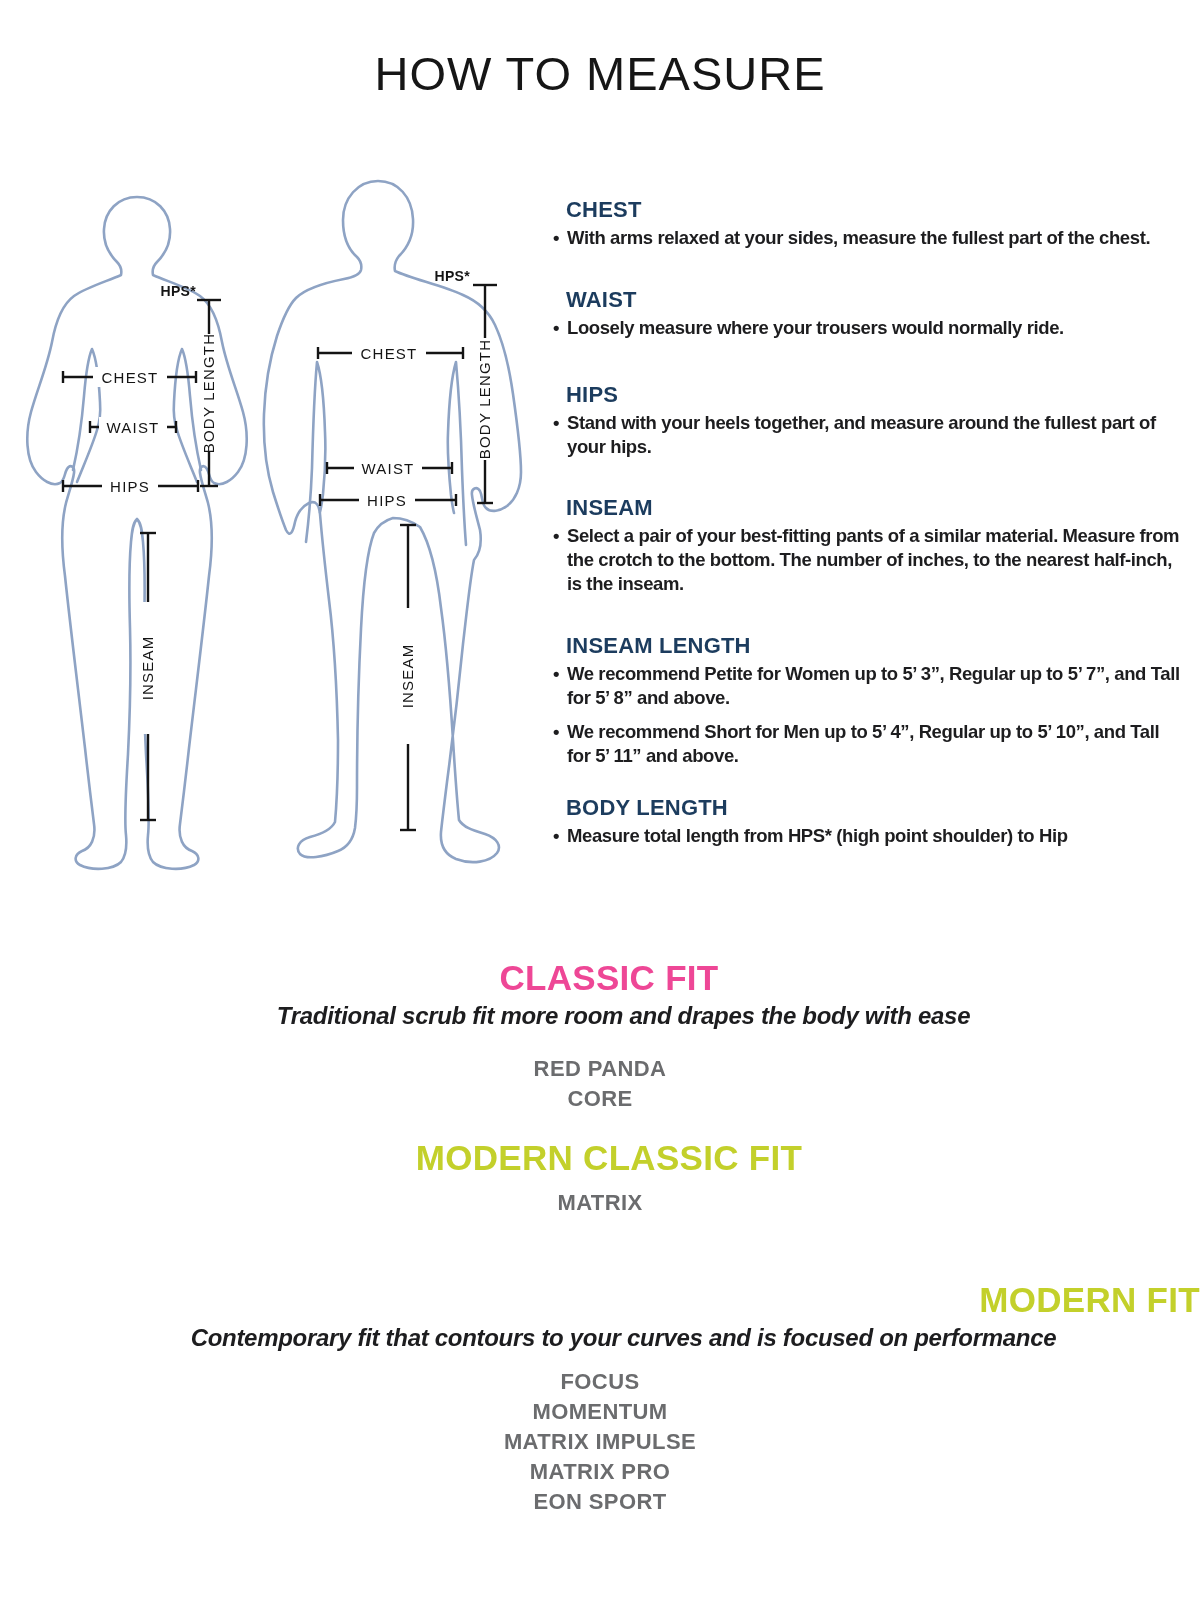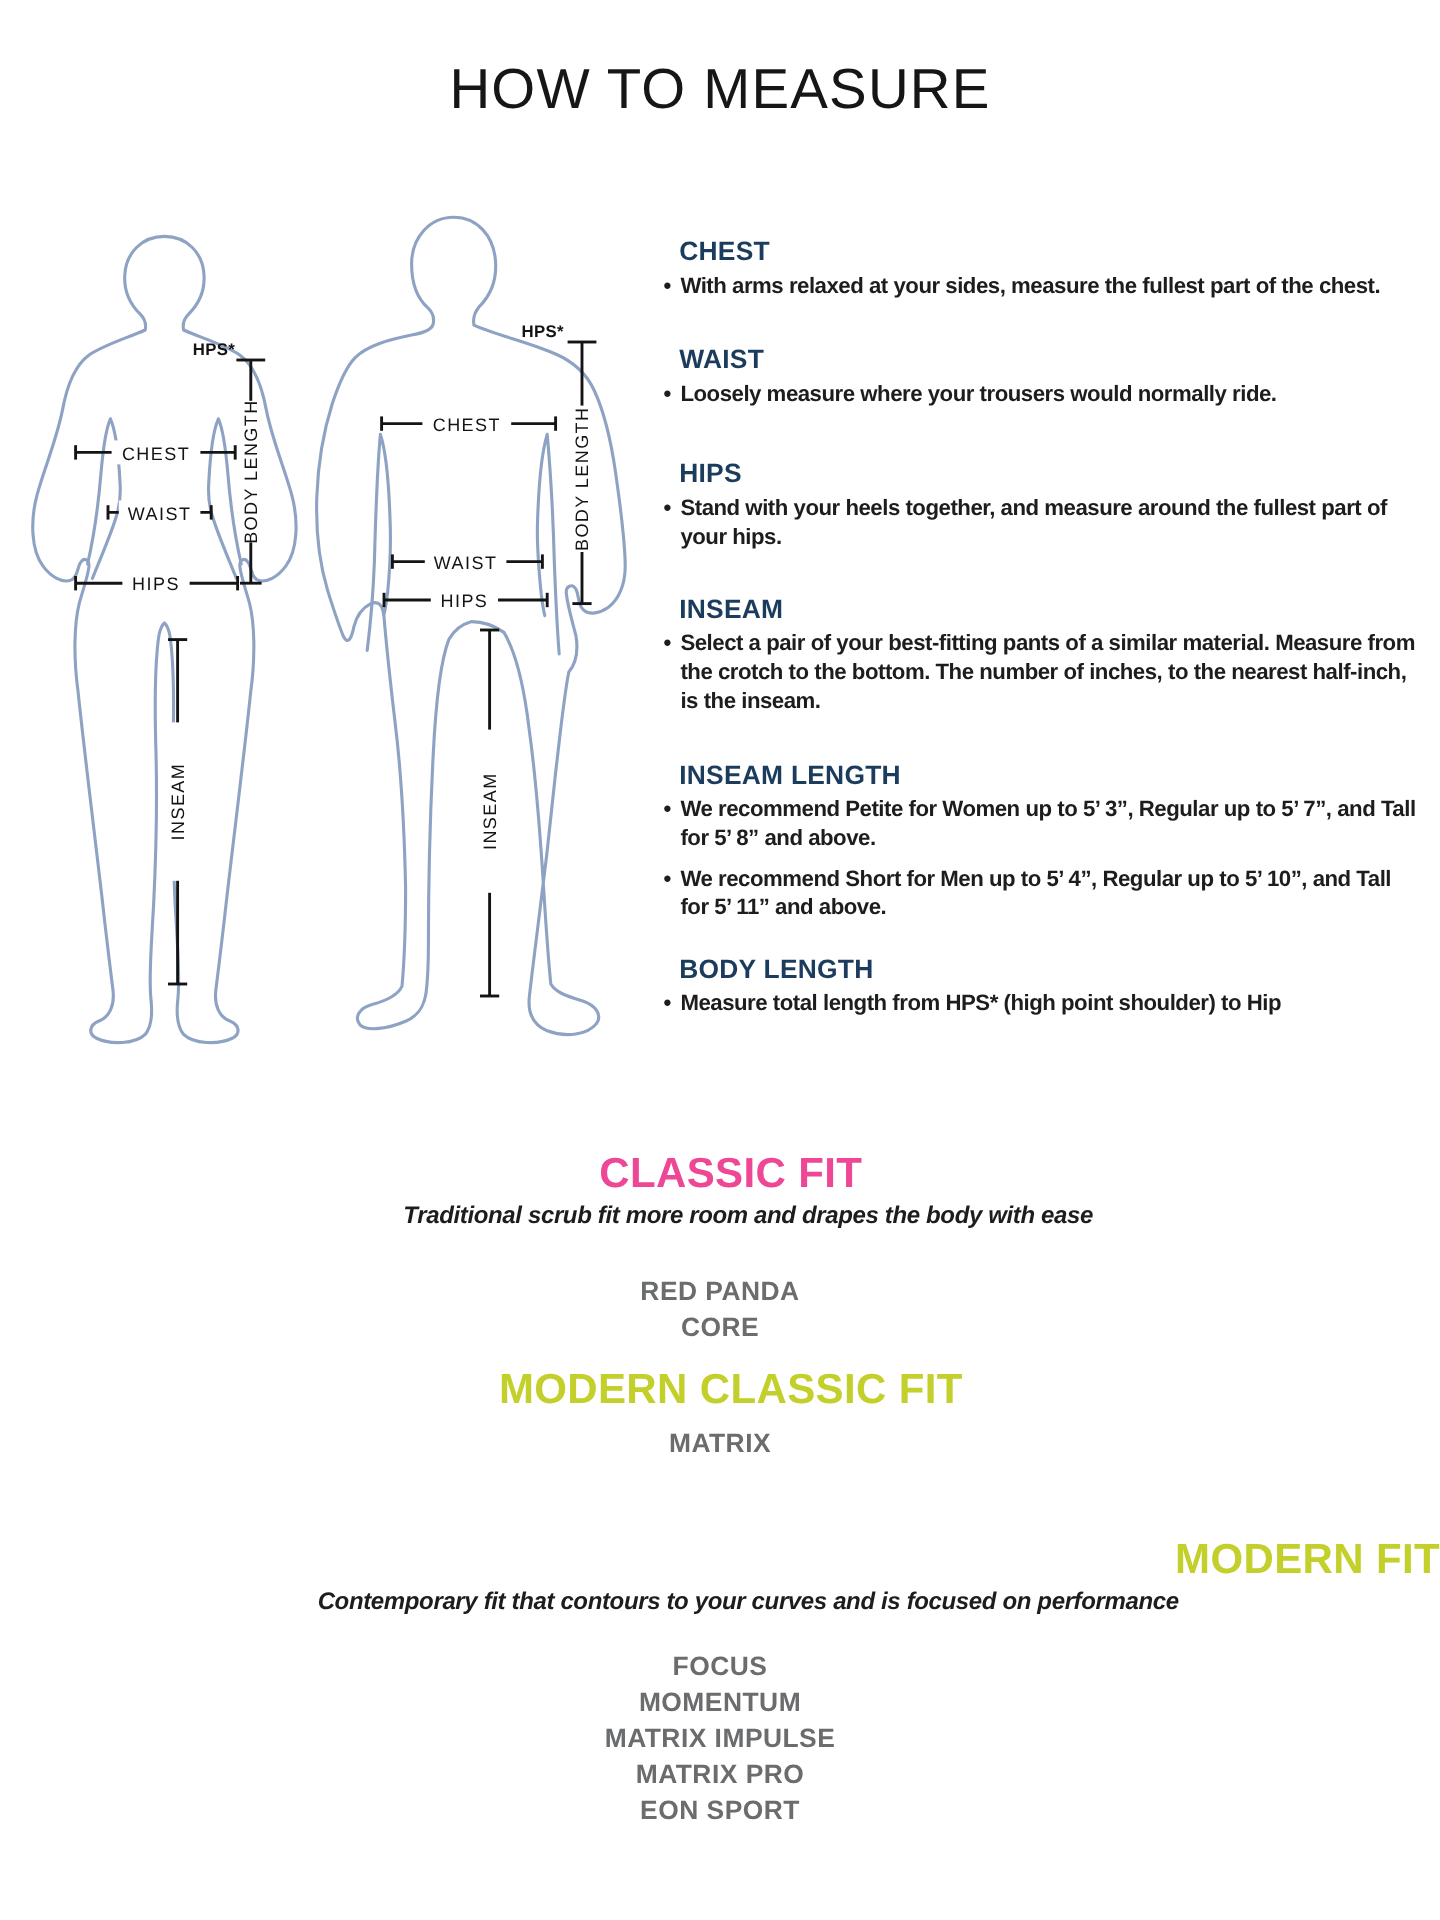--- a/index.html
+++ b/index.html
@@ -21,21 +21,21 @@
   .mblock{position:absolute;left:0;width:634px;}
   .mblock h2{margin:0 0 3px 14px;font-size:22px;font-weight:700;letter-spacing:.2px;
              color:var(--heading,#1c3c5e);}
   .bullet{position:relative;margin:0;padding-left:15px;font-weight:700;
           font-size:18.5px;line-height:1.3;letter-spacing:-.4px;color:var(--body,#1d1d1f);}
   .bullet::before{content:"\2022";position:absolute;left:1px;top:0;font-style:normal;}
   .bullet + .bullet{margin-top:10px;}
   
   .fit{position:absolute;left:0;width:1200px;text-align:center;}
   .fit-title{margin:0;font-size:35px;line-height:1;font-weight:700;letter-spacing:.3px;padding-left:18px;}
-  .fit-desc{margin:7px 0 0;font-style:italic;font-weight:700;font-size:20px;
+  .fit-desc{margin:7px 0 0;font-style:italic;font-weight:700;font-size:24px;
             letter-spacing:-.3px;color:var(--body,#1d1d1f);padding-left:47px;}
   .product{font-size:22px;font-weight:700;line-height:30px;letter-spacing:.4px;
            color:var(--product,#6b6c6e);}
 </style>
 </head>
 <body>
 
 <div class="page" style="--heading: #1c3c5e; --body: #1d1d1f; --product: #6b6c6e; --outline: #8ea3c4; --mline: #141414;">
 
   <h1 class="title">HOW TO MEASURE</h1>
@@ -188,37 +188,37 @@
     </section>
     <section class="mblock" style="top:795px">
       <h2>BODY LENGTH</h2>
       <p class="bullet">Measure total length from HPS* (high point shoulder) to Hip</p>
     </section>
   </div>
 
   <section class="fit" style="top:960px">
     <h2 class="fit-title" style="color: rgb(238, 71, 150);">CLASSIC FIT</h2>
     <p class="fit-desc">Traditional scrub fit more room and drapes the body with ease</p>
-    <div class="products" style="margin-top:36px">
+    <div class="products" style="margin-top:24px">
       <div class="product">RED PANDA</div>
       <div class="product">CORE</div>
     </div>
   </section>
 
   <section class="fit" style="top:1140px">
     <h2 class="fit-title" style="color: rgb(195, 208, 43);">MODERN CLASSIC FIT</h2>
     <div class="products" style="margin-top:13px">
       <div class="product">MATRIX</div>
     </div>
   </section>
 
   <section class="fit" style="top:1282px">
     <h2 class="fit-title" style="color: rgb(195, 208, 43); text-align: right;">MODERN FIT</h2>
     <p class="fit-desc">Contemporary fit that contours to your curves and is focused on performance</p>
-    <div class="products" style="margin-top:27px">
+    <div class="products" style="margin-top:15px">
       <div class="product">FOCUS</div>
       <div class="product">MOMENTUM</div>
       <div class="product">MATRIX IMPULSE</div>
       <div class="product">MATRIX PRO</div>
       <div class="product">EON SPORT</div>
     </div>
   </section>
 </div>
 
 </body></html>

